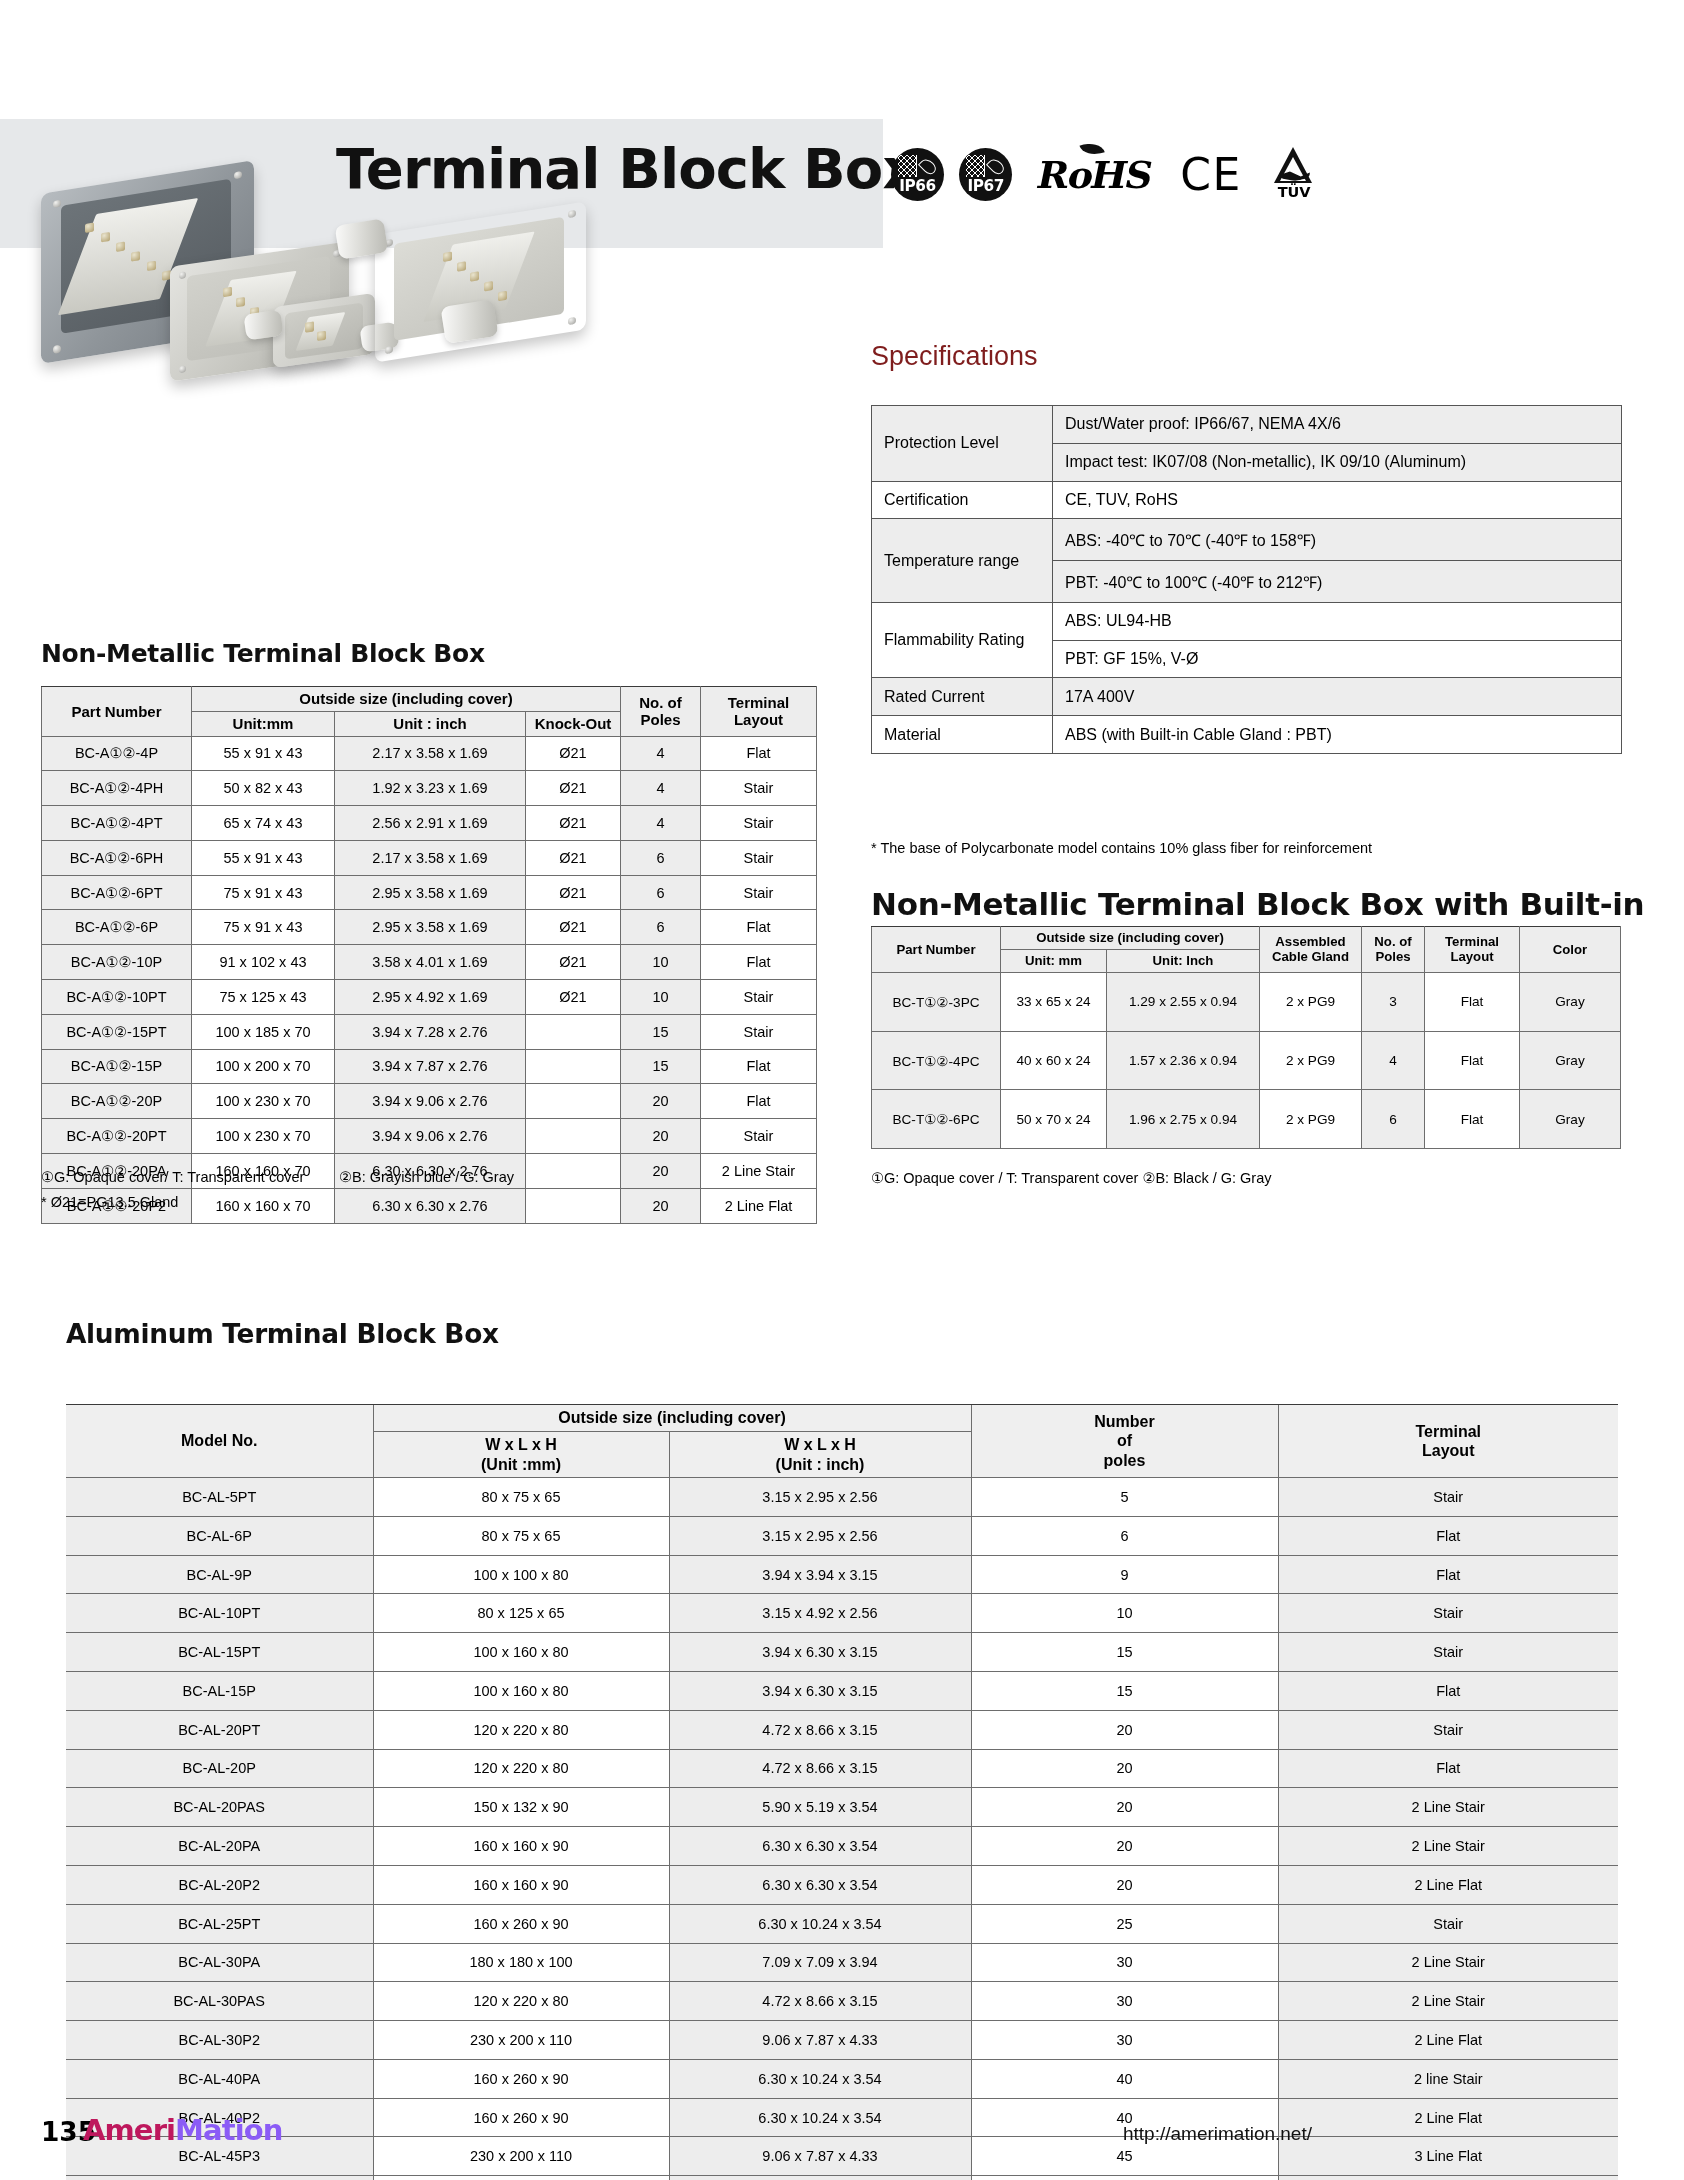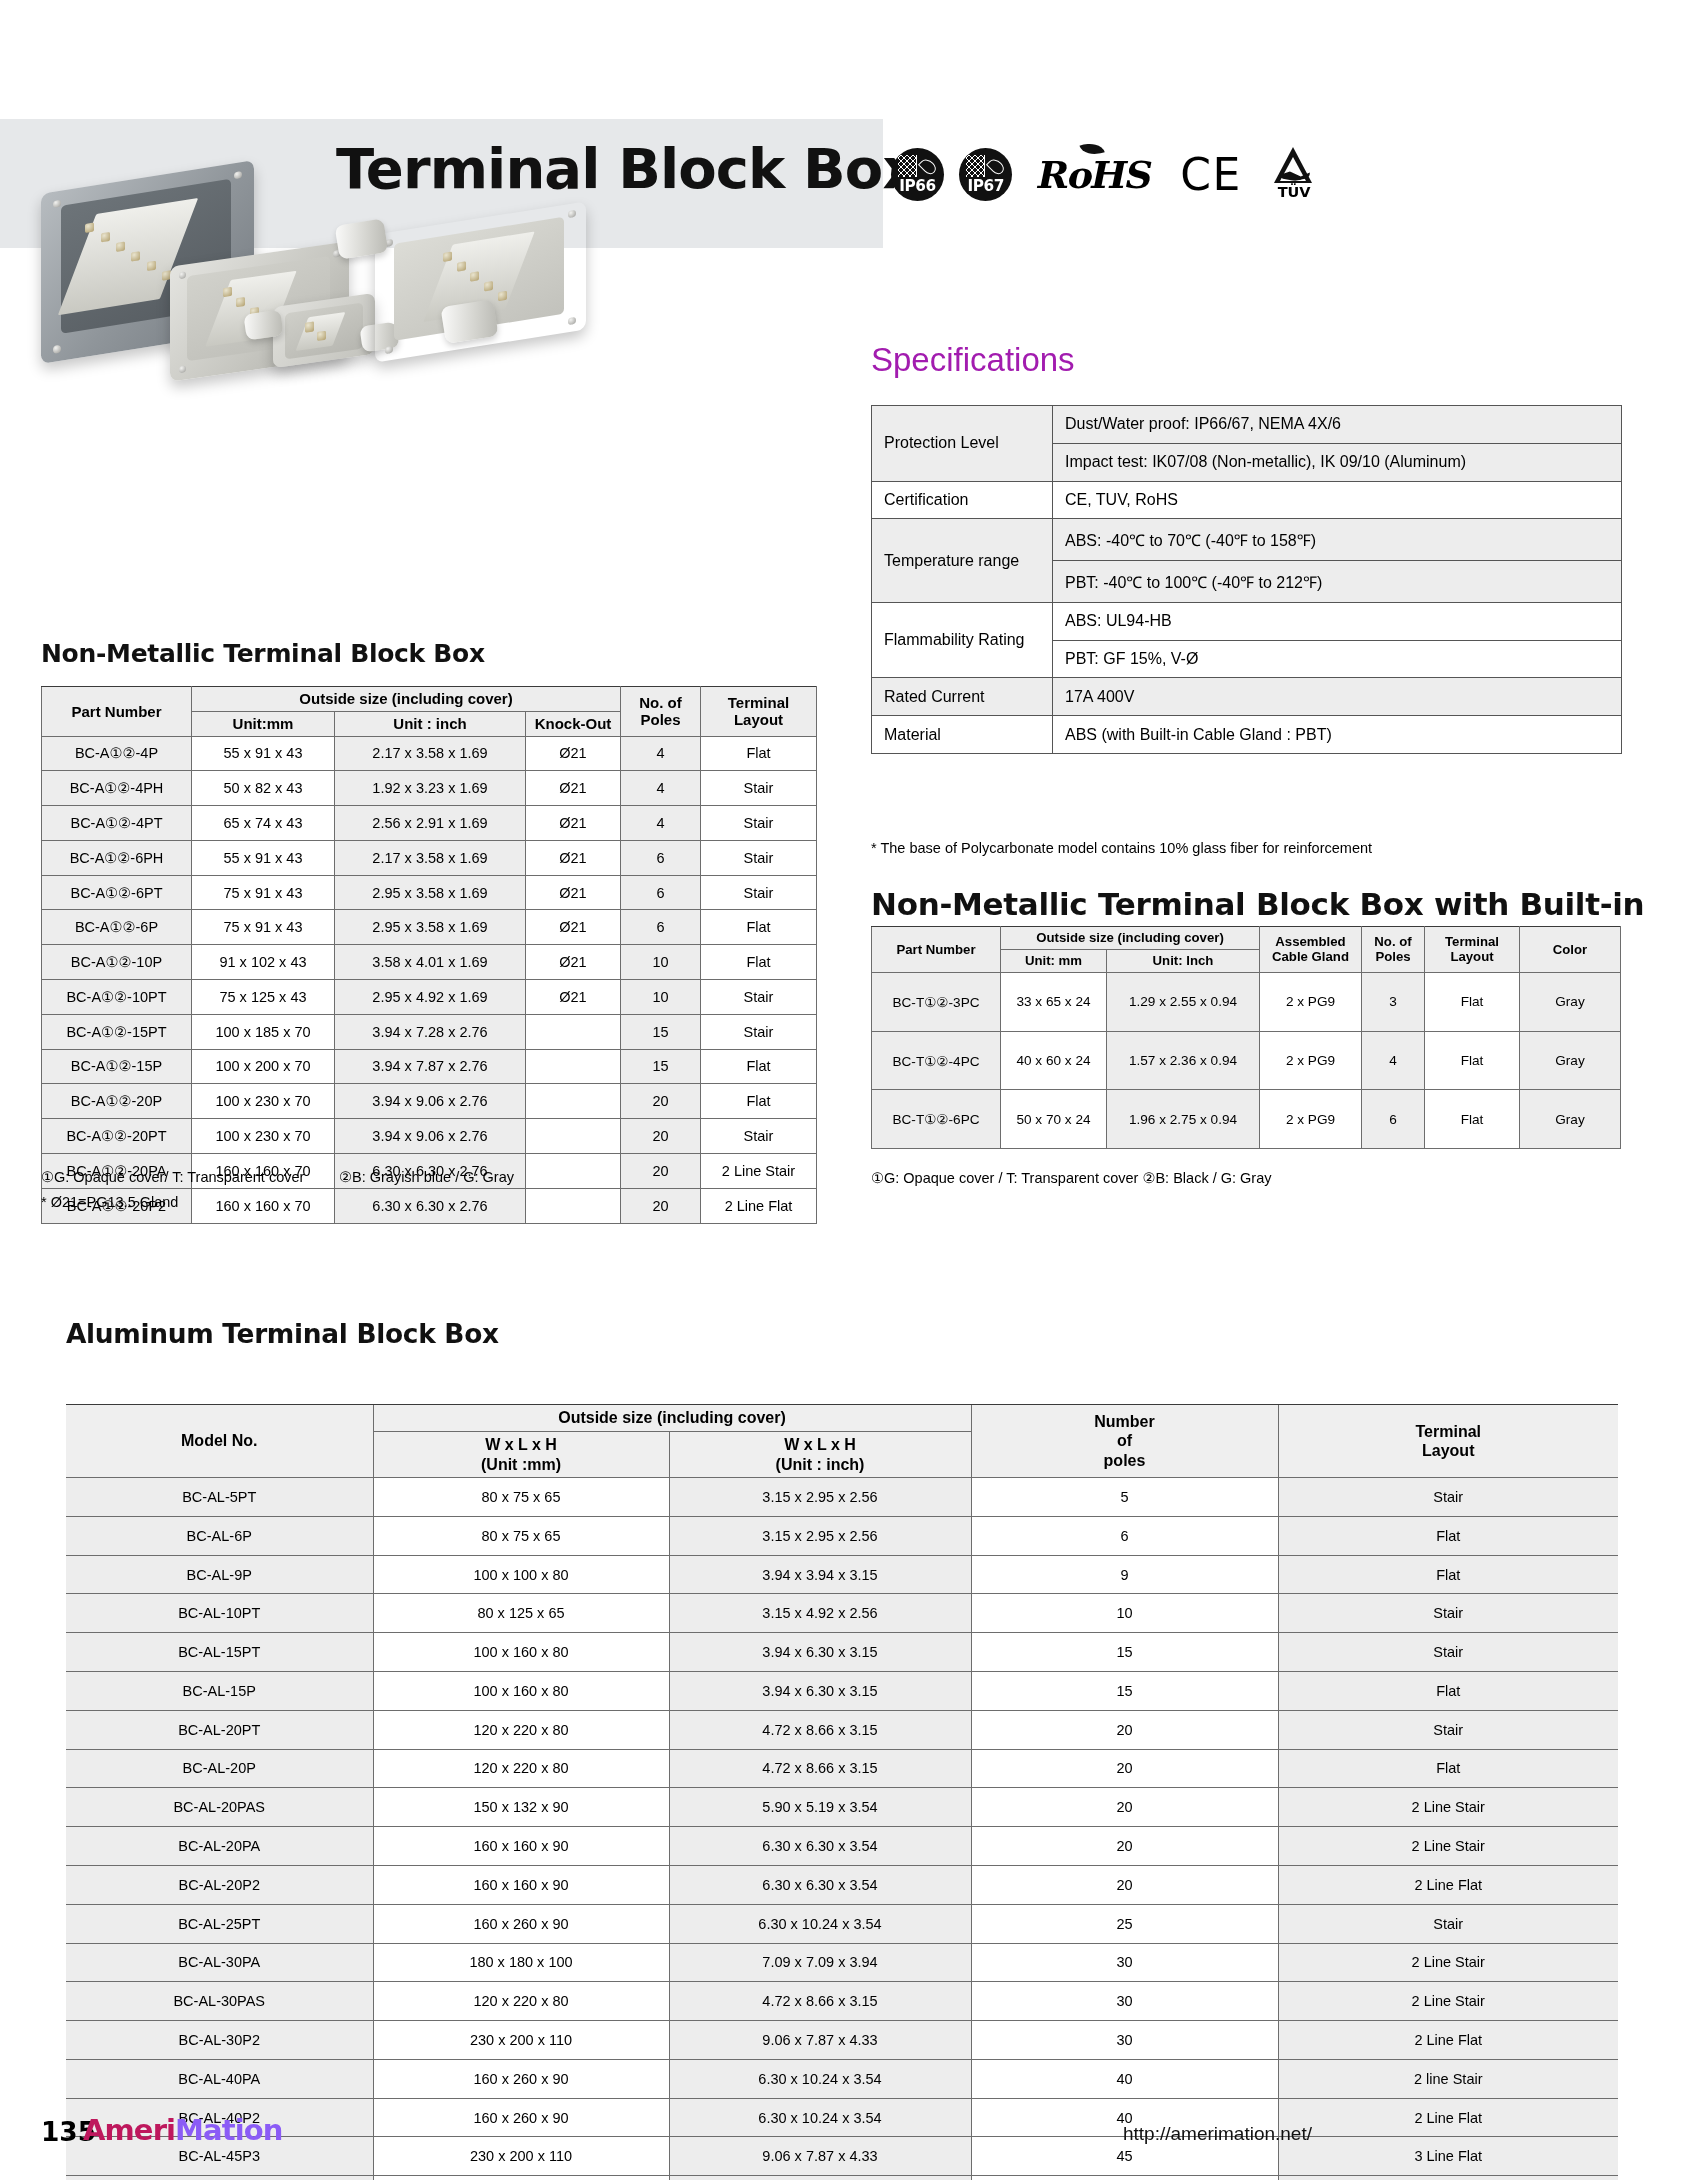--- a/index.html
+++ b/index.html
@@ -117,22 +117,22 @@
     box-shadow:0 3.4px 6.8px rgba(0,0,0,.18);
   }
 
   
   .sec-title {
     position:absolute; font-size:25px; font-weight:bold;
     font-family:"DejaVu Sans", sans-serif; color:#111;
     letter-spacing:-0.3px;
   }
   .spec-title {
-    position:absolute; font-size:33px; font-weight:normal;
-    font-family:"Liberation Sans", sans-serif; color:#a21caf;
+    position:absolute; font-size:27px; font-weight:normal;
+    font-family:"Liberation Sans", sans-serif; color:#7f1d1d;
   }
 
   
   table.grid {
     position:absolute; border-collapse:collapse; table-layout:fixed;
   }
   table.grid th, table.grid td {
     border:0.9px solid #6d6d6d;
     text-align:center; vertical-align:middle;
     padding:3.4px 2.6px;

